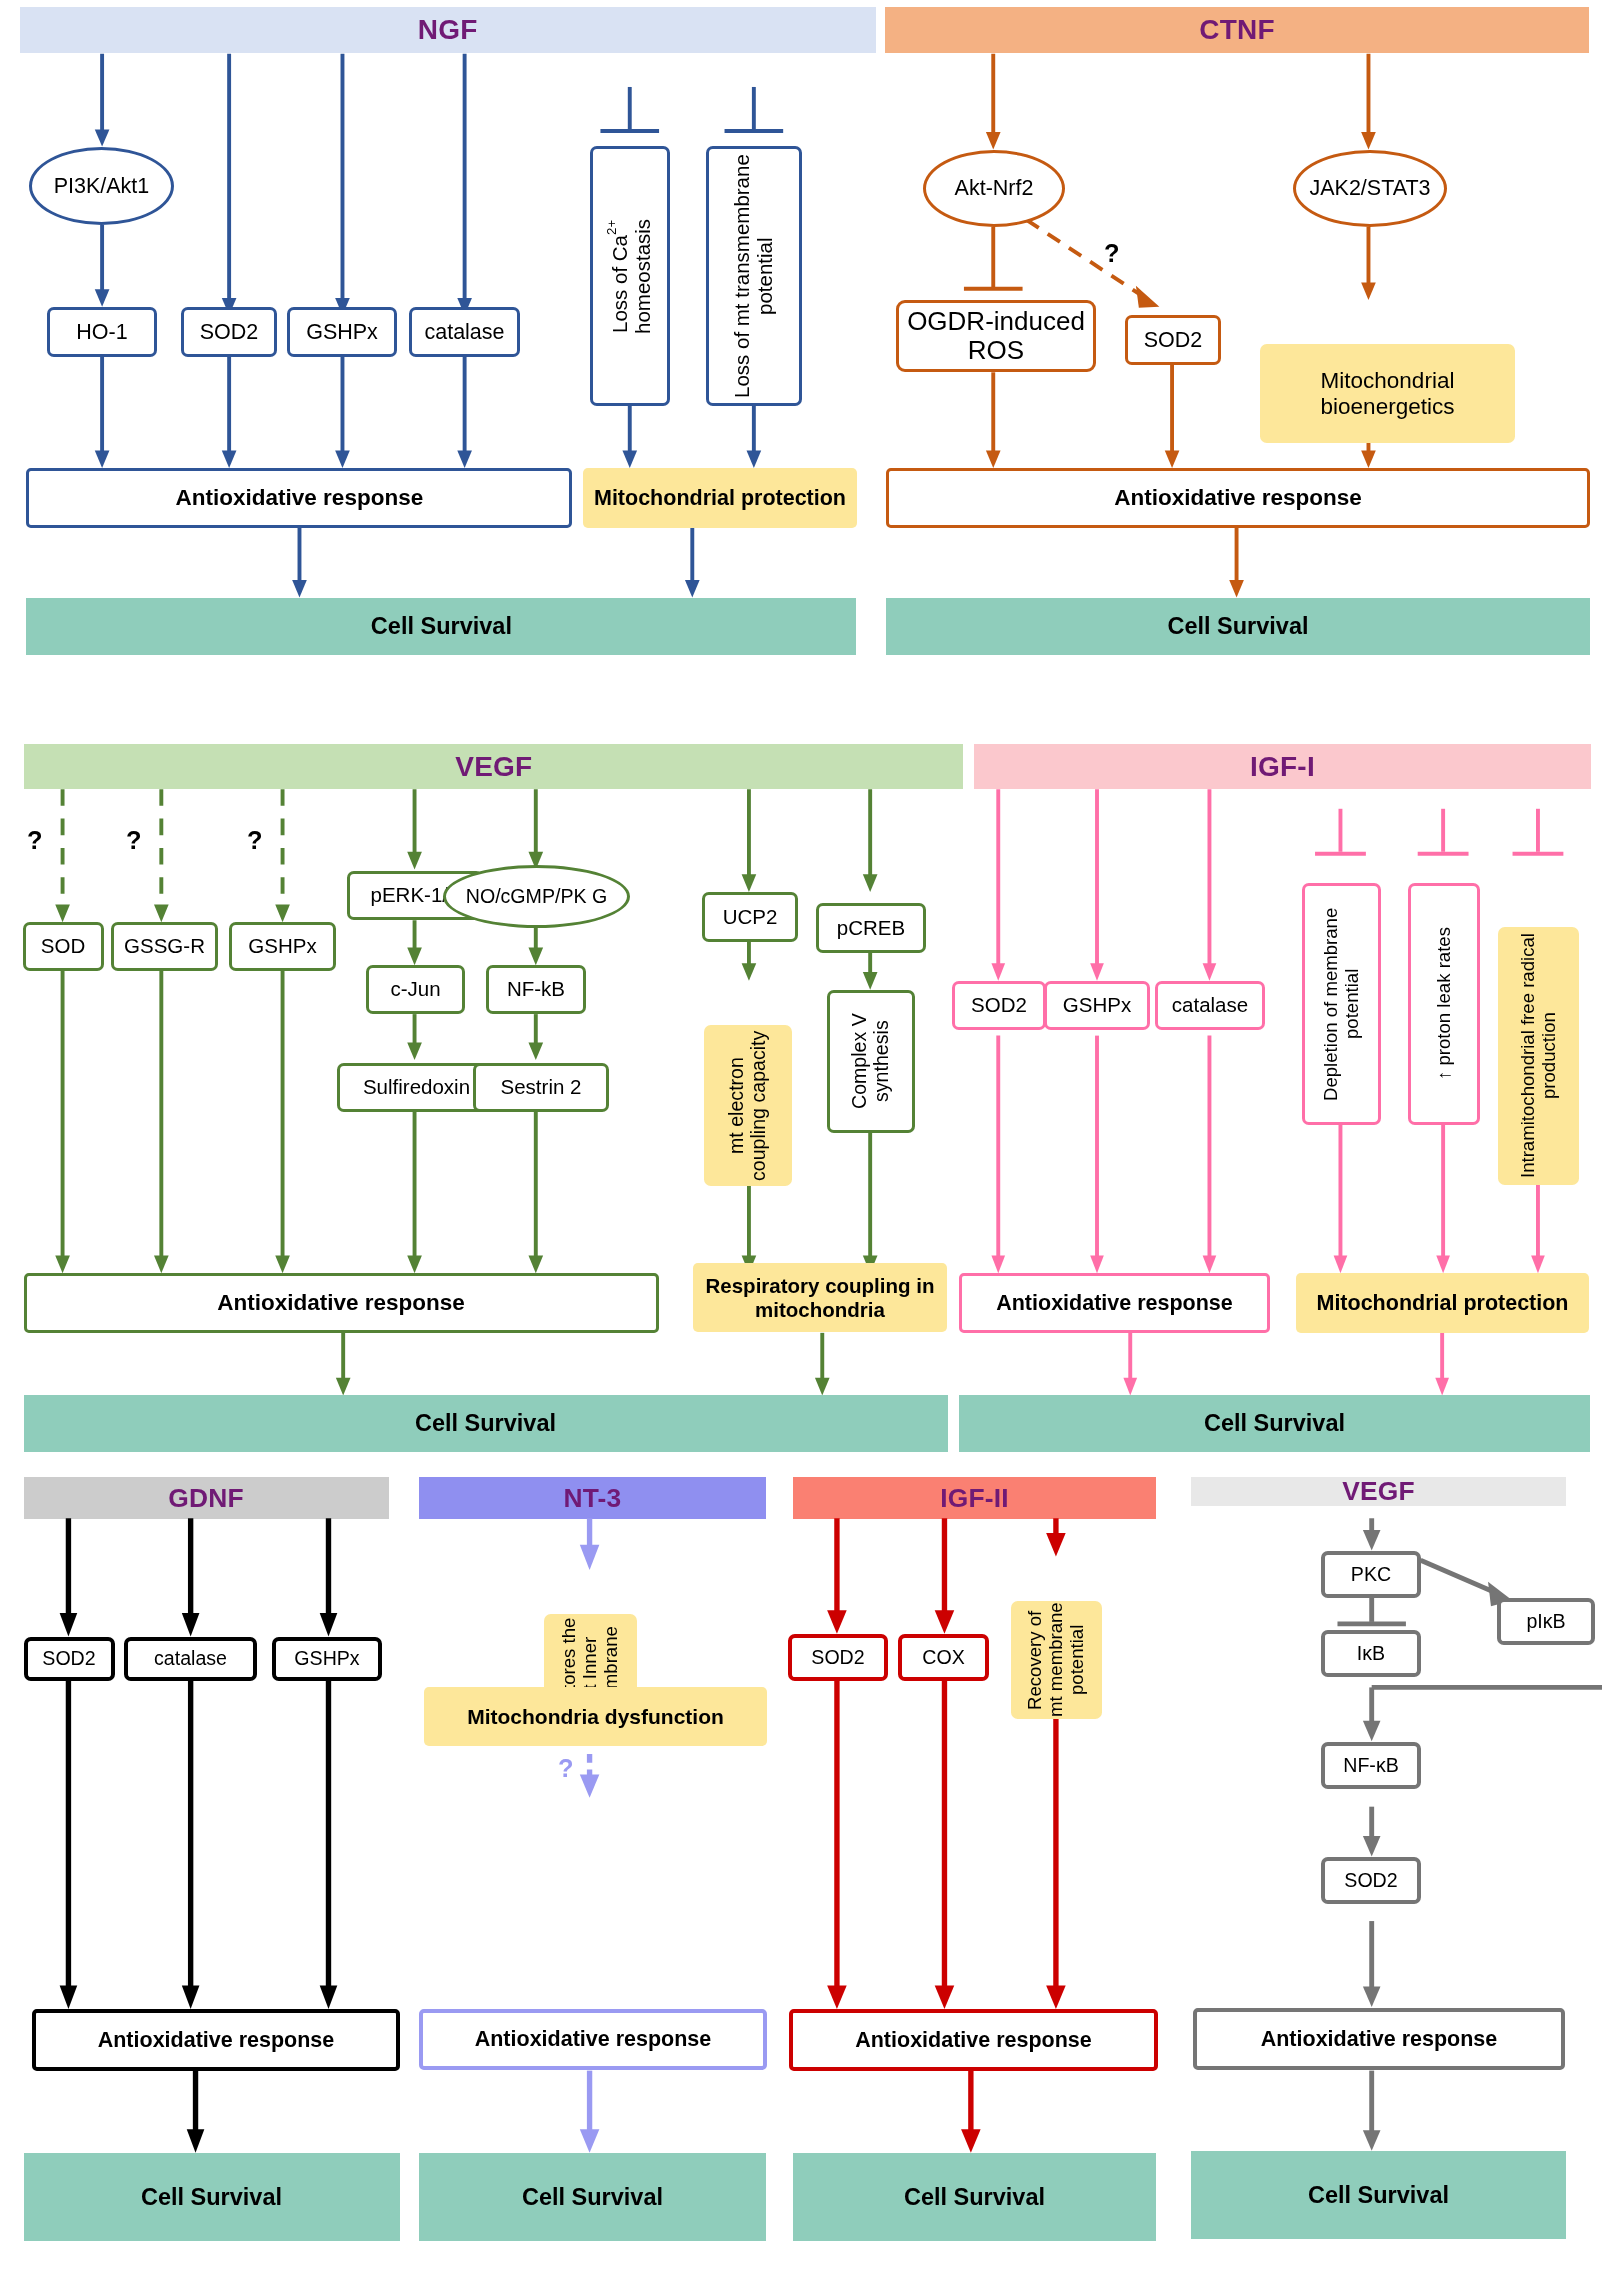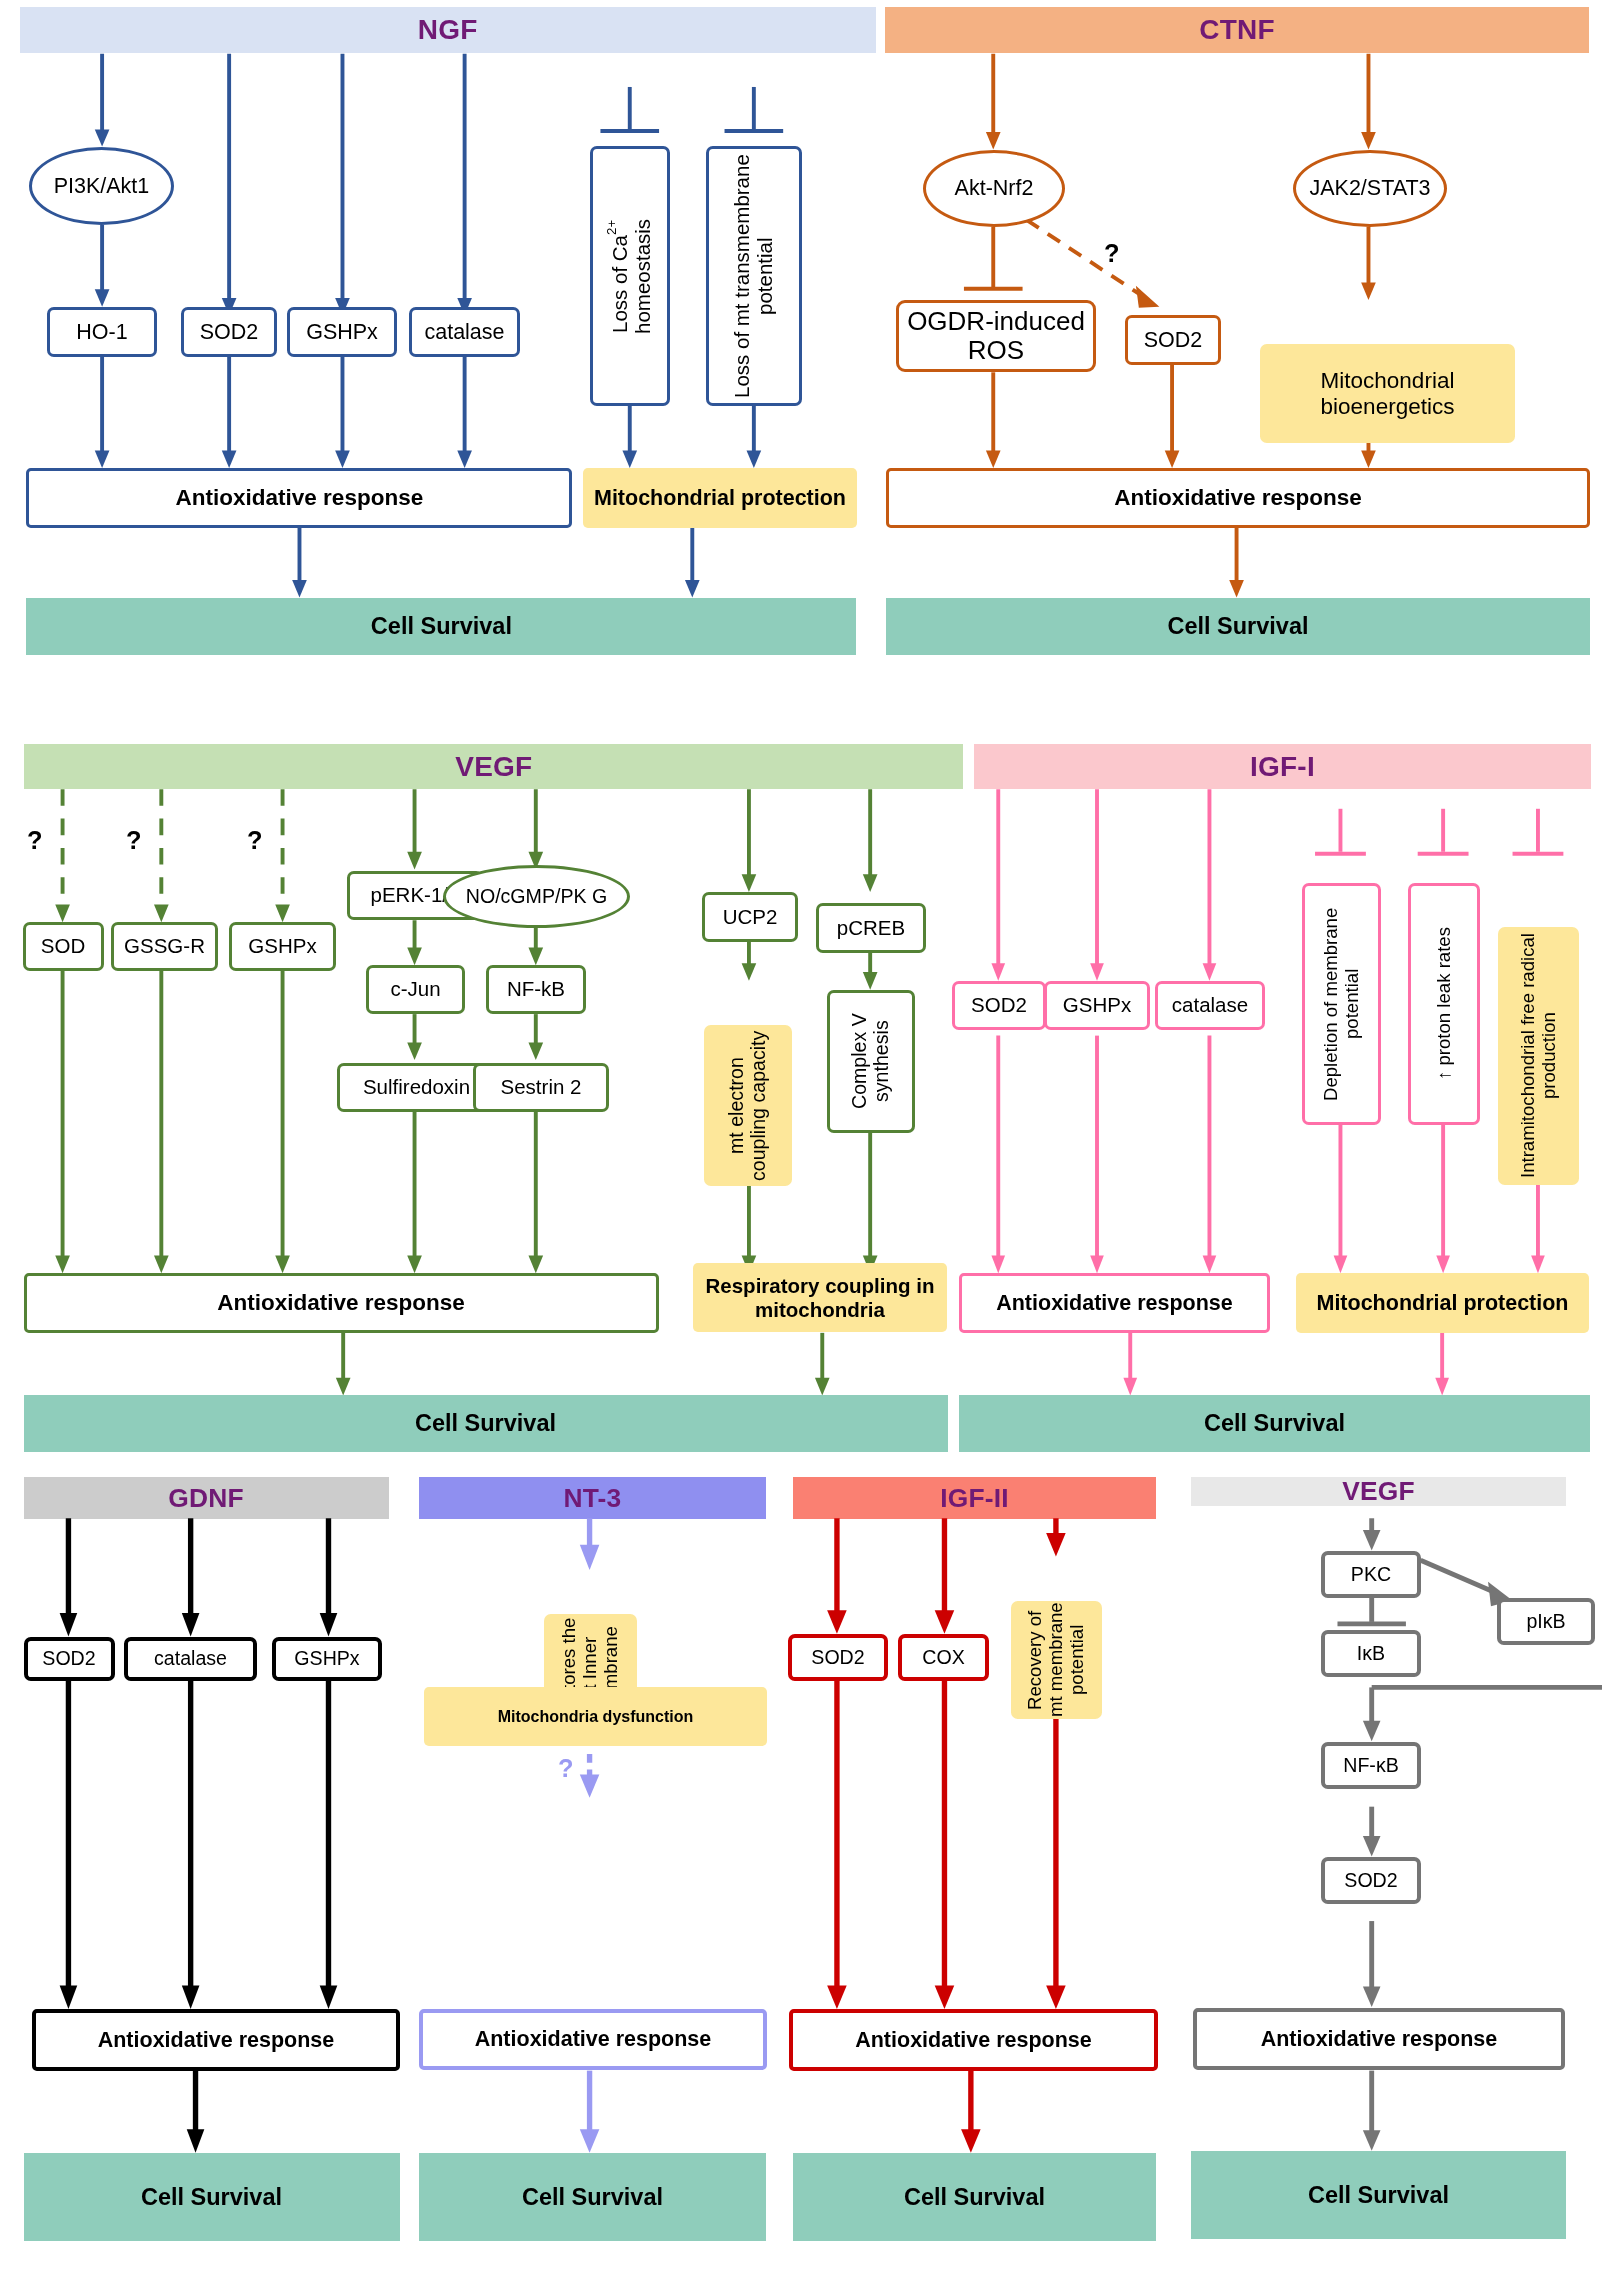--- a/index.html
+++ b/index.html
@@ -472,21 +472,21 @@
 
       <line x1="1206" y1="4236" x2="1206" y2="4368"></line>
           <path d="M1186,4356 L1206,4404 L1226,4356 Z" fill="#9a9af2" stroke="none"></path>
     </g>
   </svg>
 
   <div class="node yellow vtext" style="left:544px;top:1570px;width:93px;height:113px;font-size:18.6px;">
     <span>Restores the mt Inner membrane</span>
       </div>
 
-  <div class="summary yellow" style="left:424px;top:1687px;width:343px;height:59px;font-size:16px;">
+  <div class="summary yellow" style="left:424px;top:1687px;width:343px;height:59px;font-size:21px;">
     <span>Mitochondria dysfunction</span>
       </div>
 
   <div class="qmark" style="left:558px;top:1754px;font-size:25.4px;color:#9a9af2;">
     <span>?</span></div>
 
   <div class="summary" style="left:419px;top:2009px;width:348px;height:61px;border-width:4.4px;border-color:#9a9af2;font-size:21.5px;">
     <span>Antioxidative response</span>
       </div>
 

